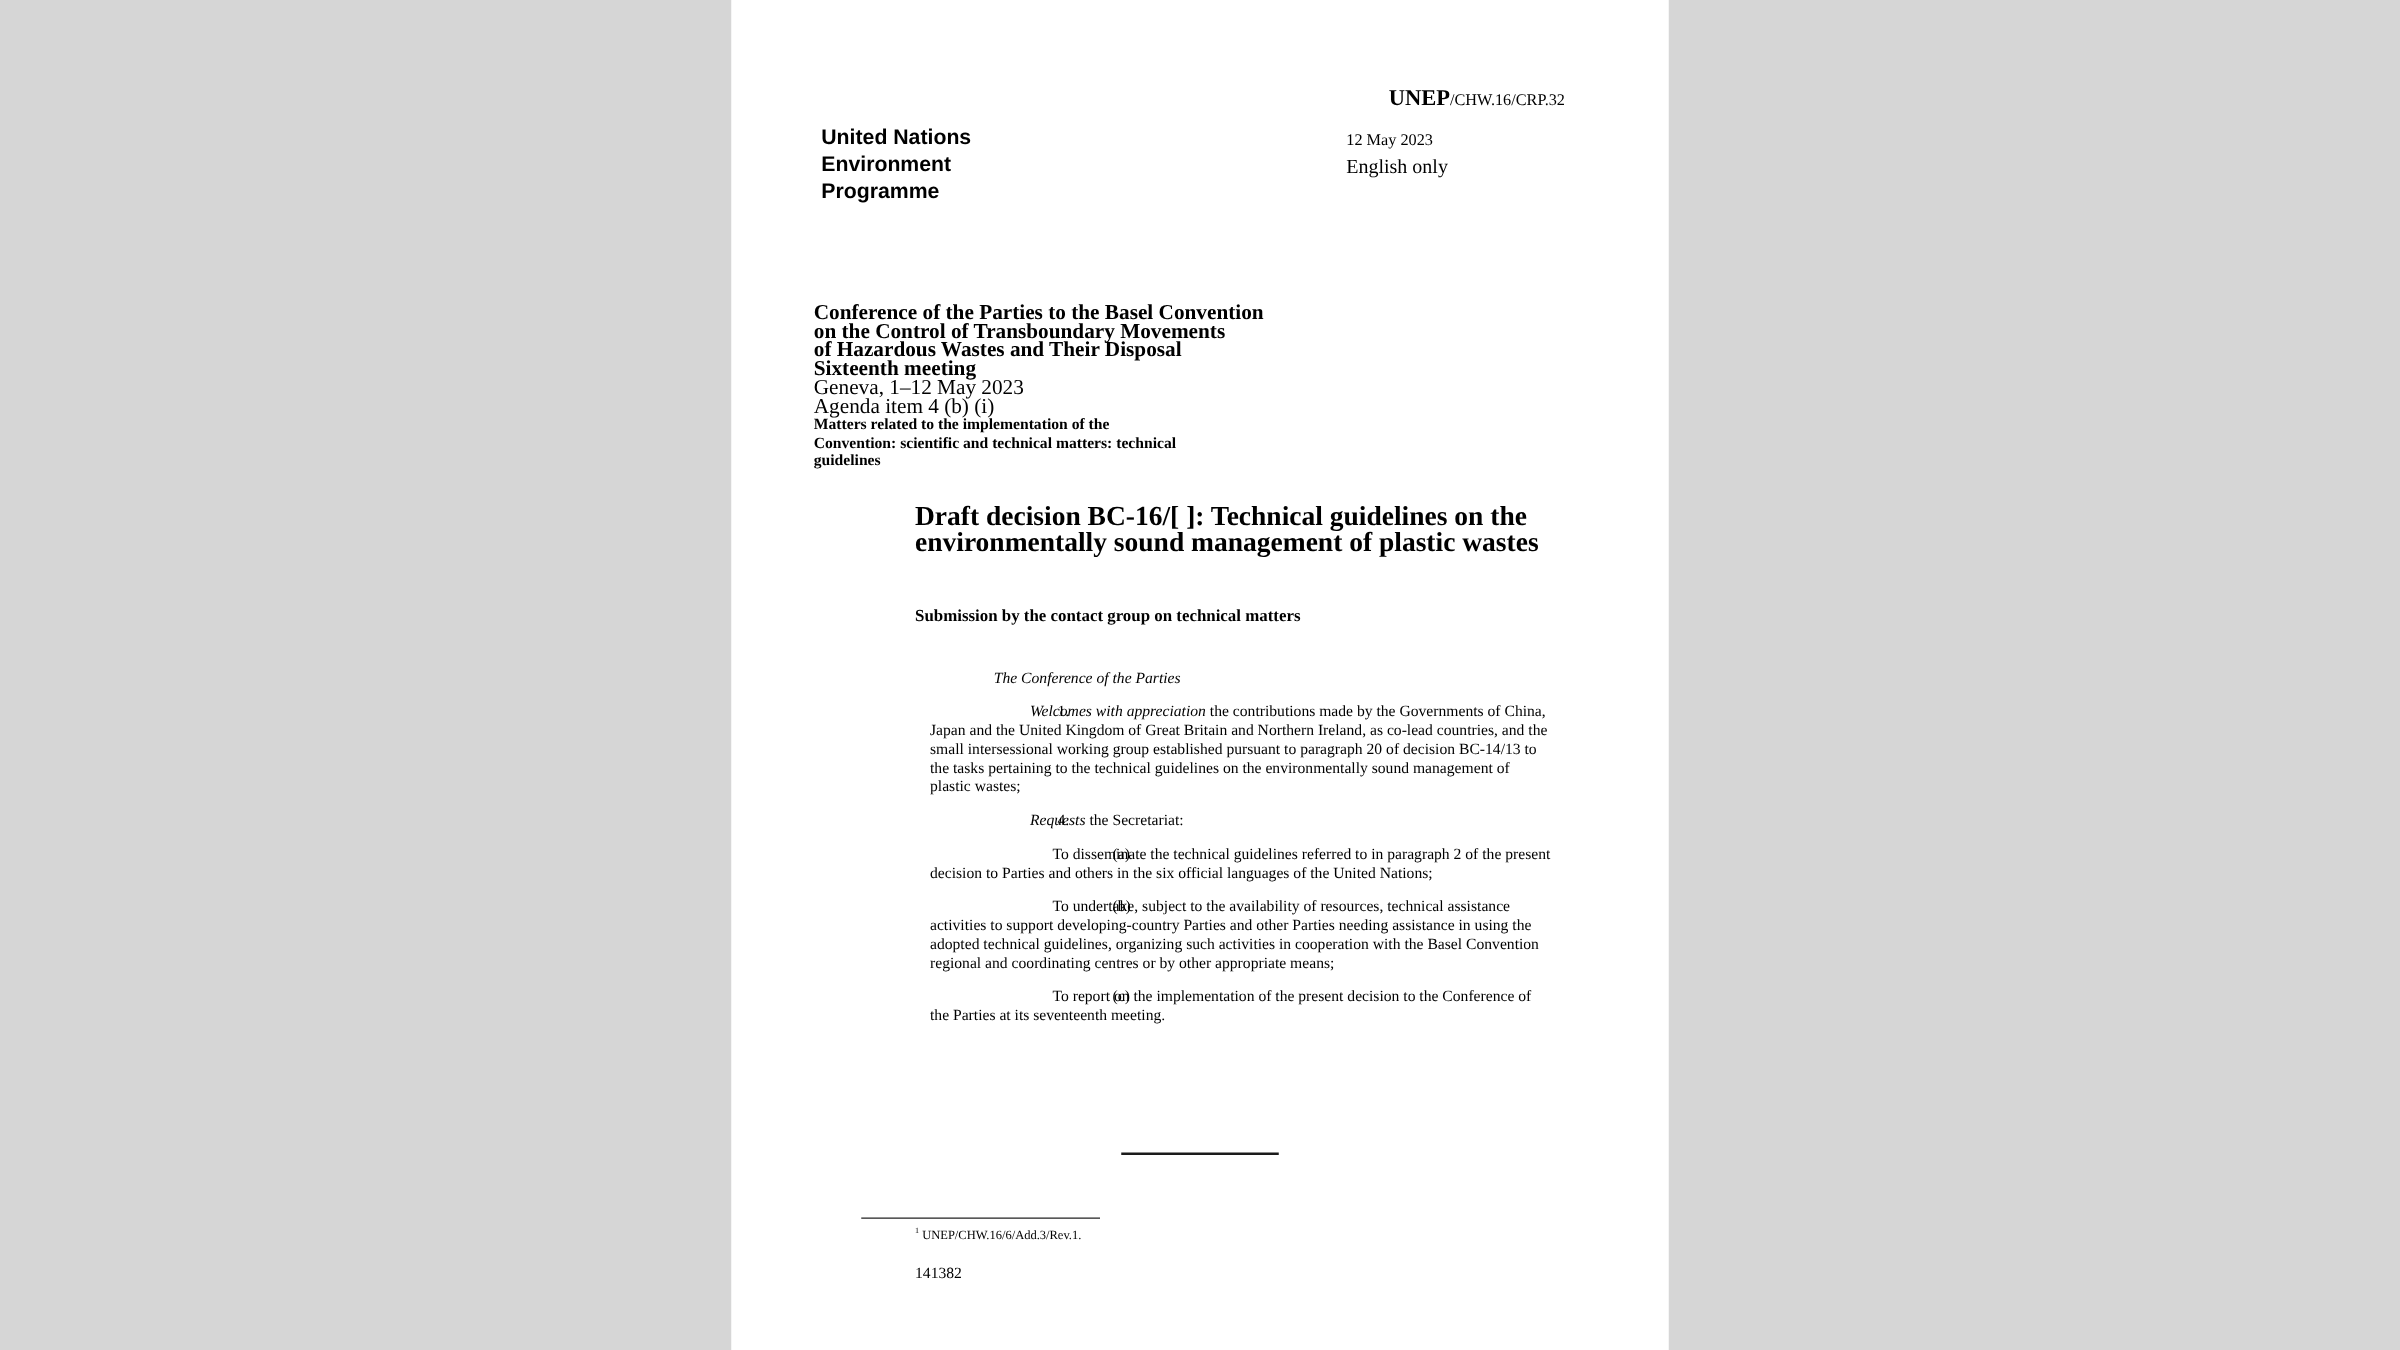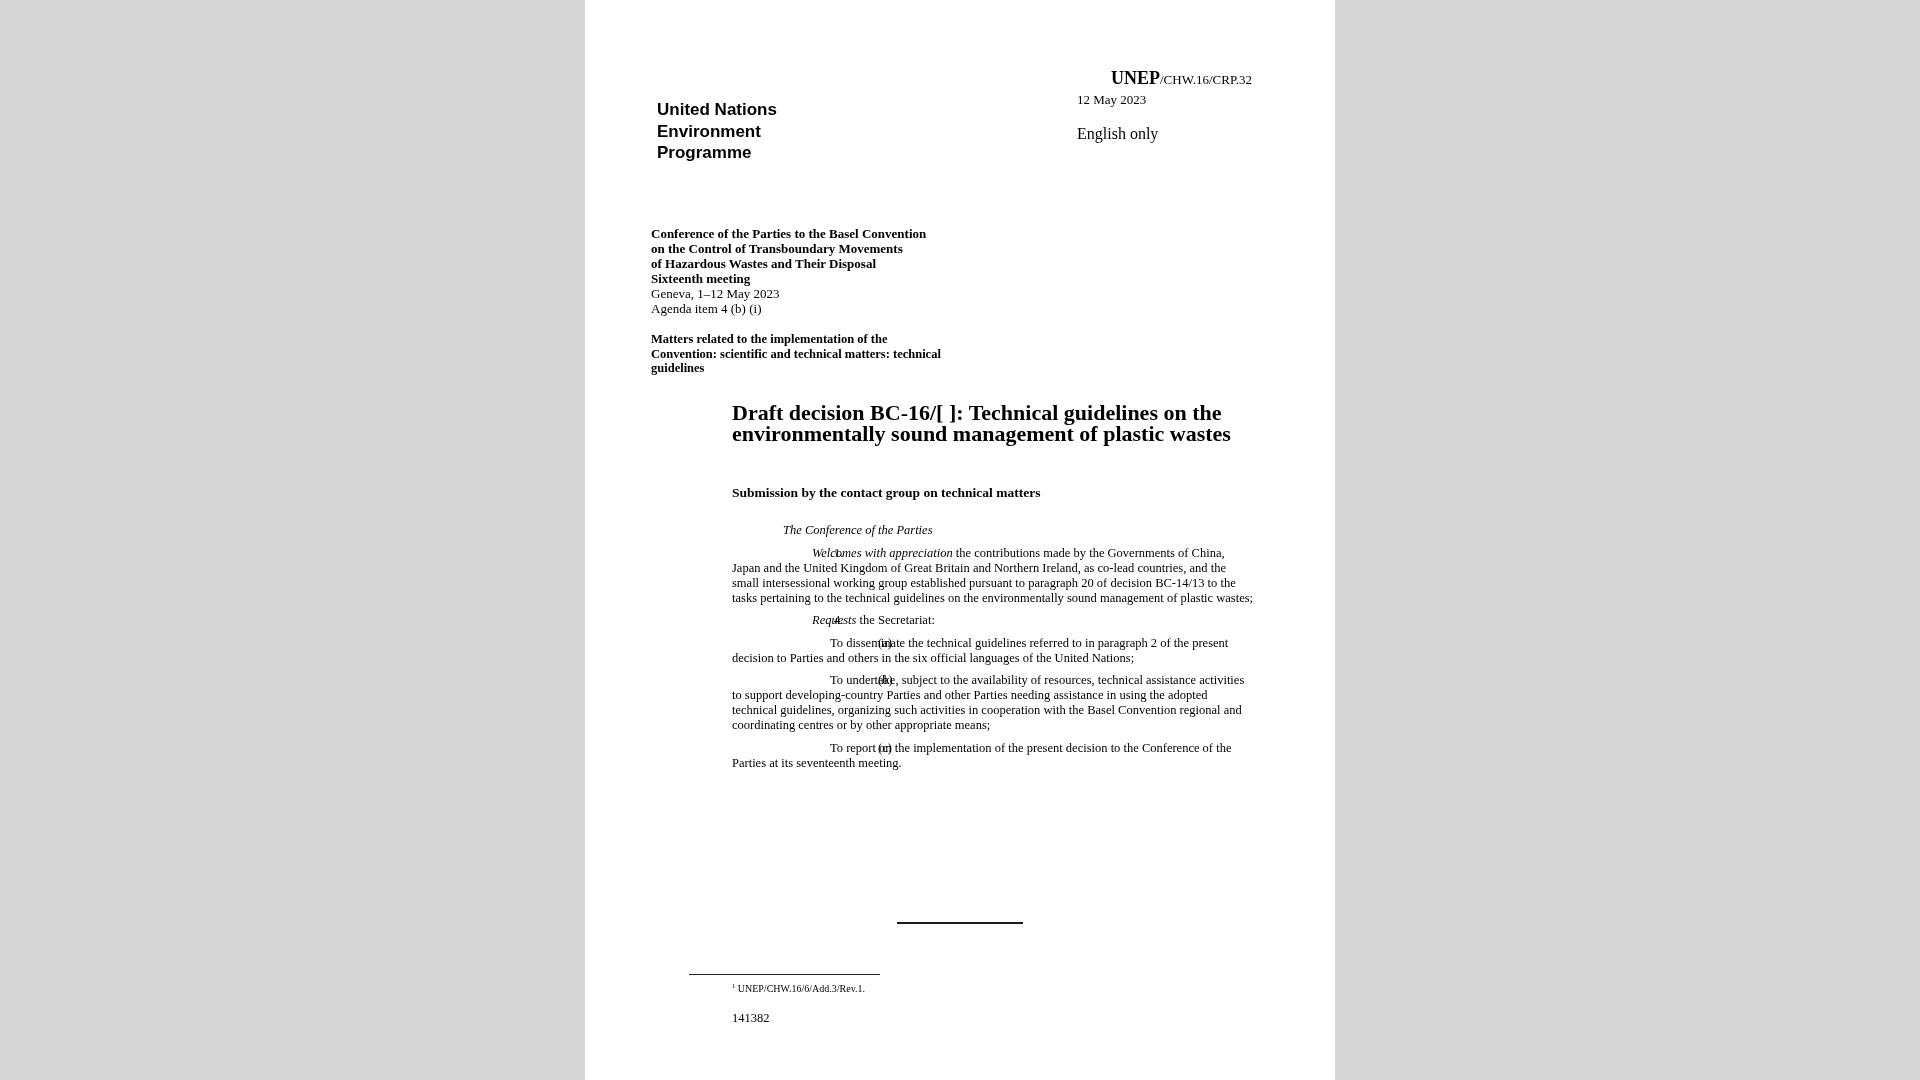--- a/index.html
+++ b/index.html
@@ -38,35 +38,35 @@
     font-size: 13px;
   }
   .docsym .sym-bold {
     font-weight: bold;
     font-size: 18px;
     margin-left: 34px;
   }
   .doc-date {
     position: absolute;
     left: 492px;
-    top: 92px;
+    top: 104px;
     font-size: 13px;
   }
   .doc-lang {
     position: absolute;
     left: 492px;
     top: 125px;
     font-size: 16px;
   }
   
   .conf-block {
     position: absolute;
     left: 66px;
-    top: 226px;
-    font-size: 13px;
+    top: 242px;
+    font-size: 17px;
     line-height: 15px;
   }
   .conf-bold {
     font-weight: bold;
     white-space: pre-line;
   }
   .subject {
     position: absolute;
     left: 66px;
     top: 332px;
@@ -94,21 +94,21 @@
     font-size: 13.5px;
   }
   .body-text {
     position: absolute;
     left: 147px;
     top: 523px;
     width: 522px;
     font-size: 12.5px;
     line-height: 15px;
   }
-  .body-text p { margin: 0; }
+  .body-text p { margin: 12px; }
   .intro {
     font-style: italic;
     text-indent: 51px;
   }
   p.para {
     text-indent: 51px;
     margin-top: 7.5px;
   }
   p.sub {
     text-indent: 73px;

